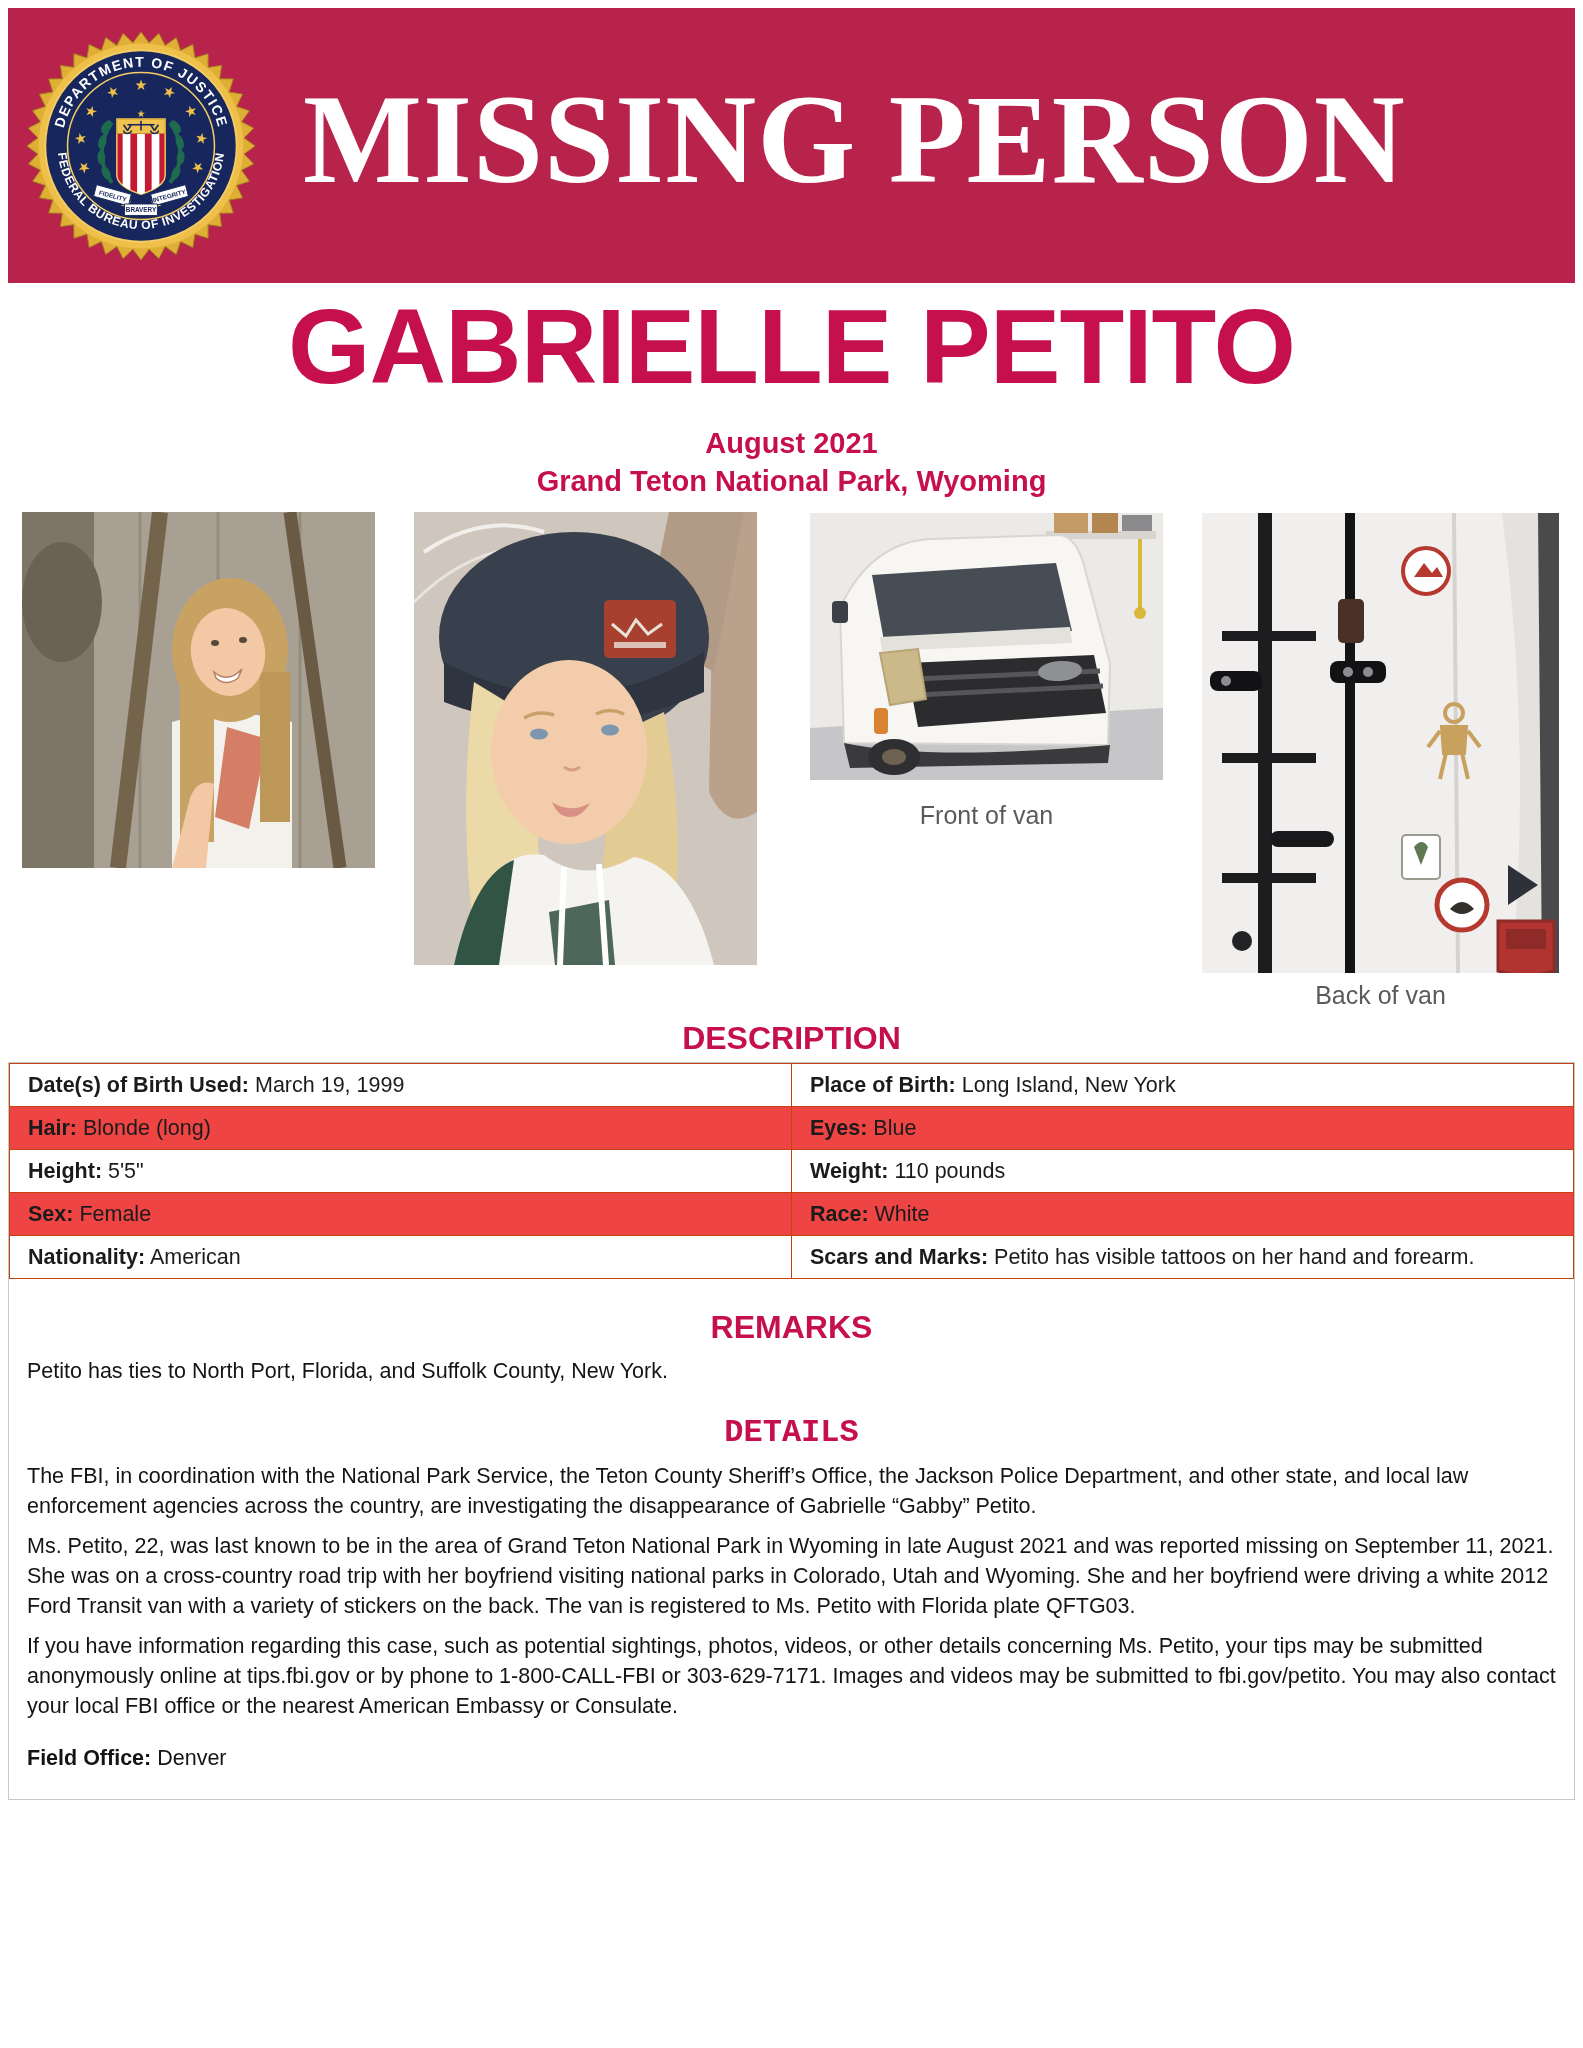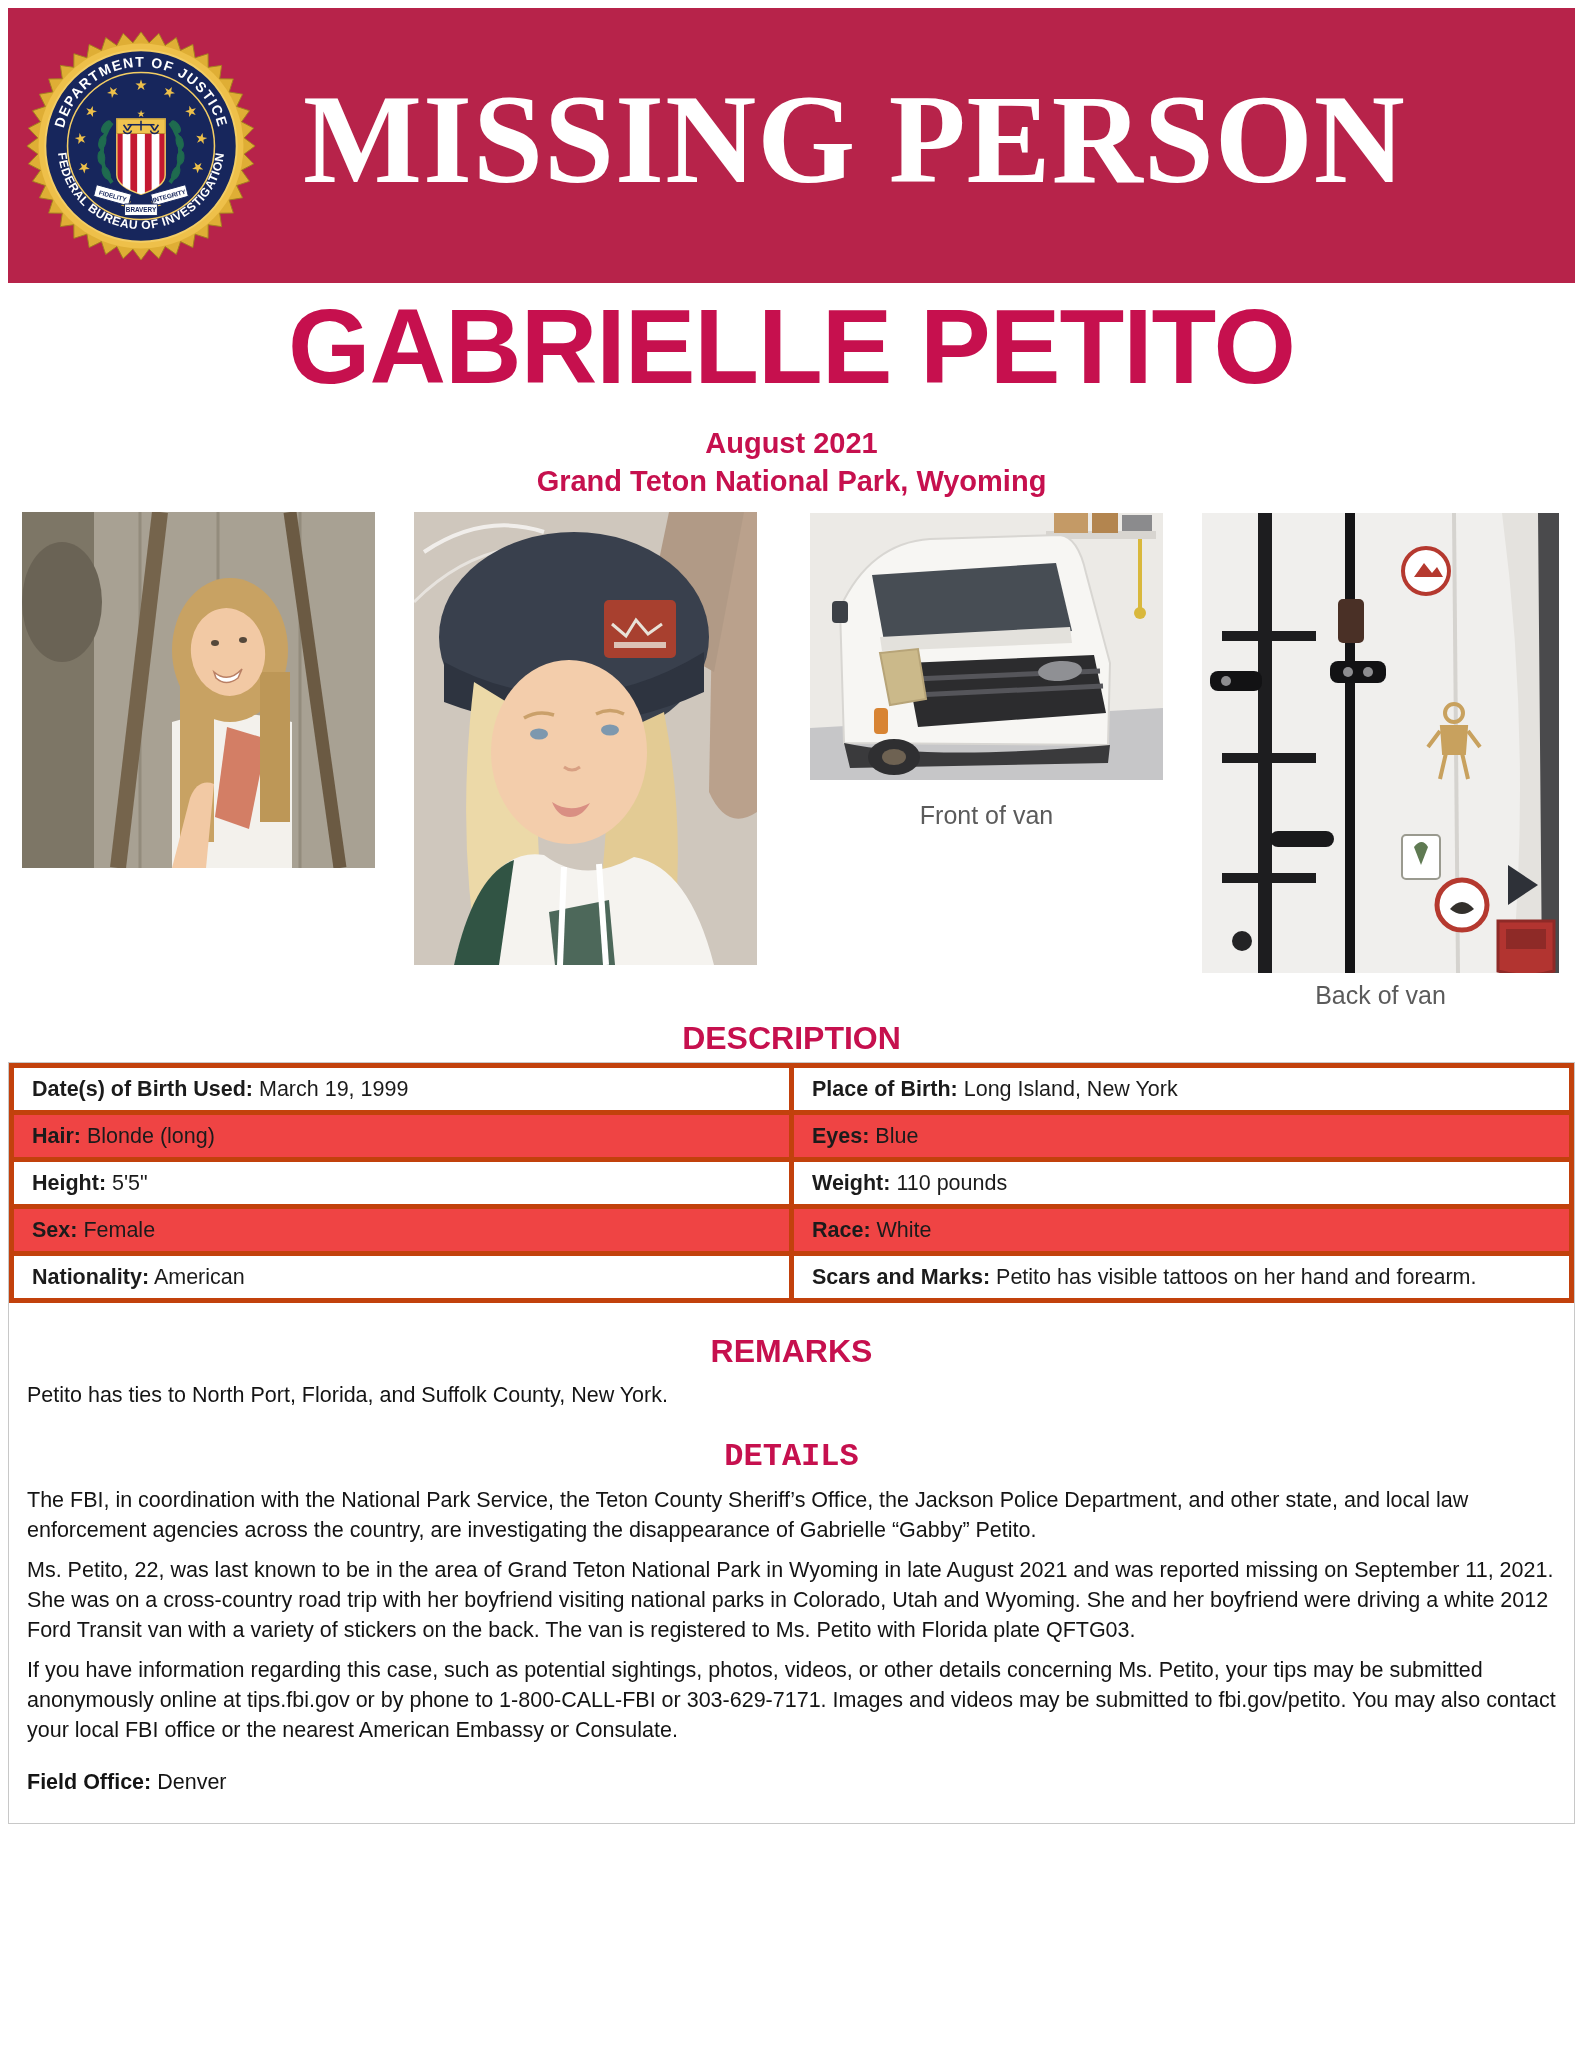--- a/index.html
+++ b/index.html
@@ -32,21 +32,21 @@
   .caption-back{left:1202px;top:981px;width:357px;}
 
   
   .section-heading{width:100%;text-align:center;font-size:32px;font-weight:bold;color:#c6104e;}
   .desc-heading{position:absolute;top:1020px;left:0;}
 
   
   .info-box{position:absolute;left:8px;top:1062px;width:1565px;border:1px solid #c8c8c8;
             background:#fff;padding-bottom:26px;}
   table.desc{width:100%;border-collapse:collapse;font-size:21.5px;}
-  table.desc td{width:50%;padding:7px 18px;border:5px solid #c2410c;vertical-align:top;line-height:28px;}
+  table.desc td{width:50%;padding:7px 18px;border:1px solid #c2410c;vertical-align:top;line-height:28px;}
   table.desc tr.stripe td{background:#ef4444;}
   table.desc td .lbl{font-weight:bold;}
   .inner{padding:0 10px;}
   .remarks-heading{margin-top:30px;}
   .body-text{font-size:21.5px;line-height:30px;color:#141414;margin:10px 0 0 0;padding:0 8px;}
   .details-heading{margin-top:28px;font-family:Liberation Mono, monospace;}
   .field-office{margin-top:22px;}
   .field-office .lbl{font-weight:bold;}
 </style>
 </head>

